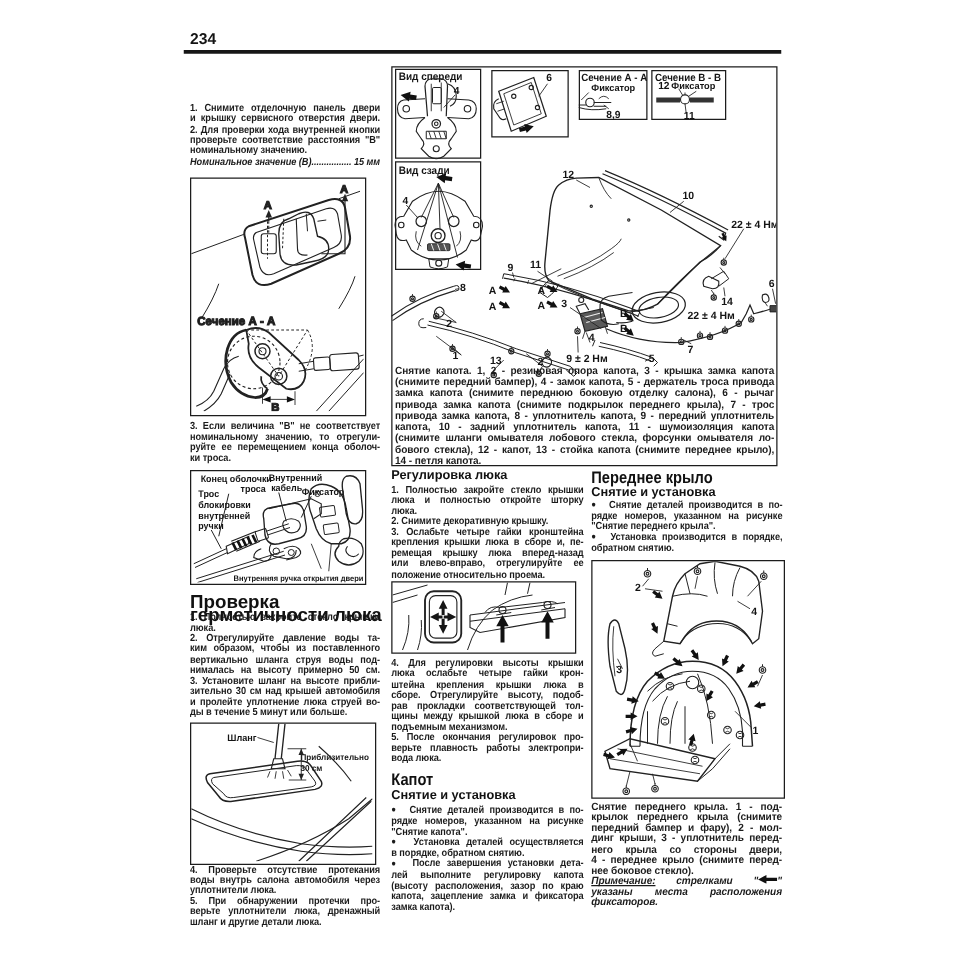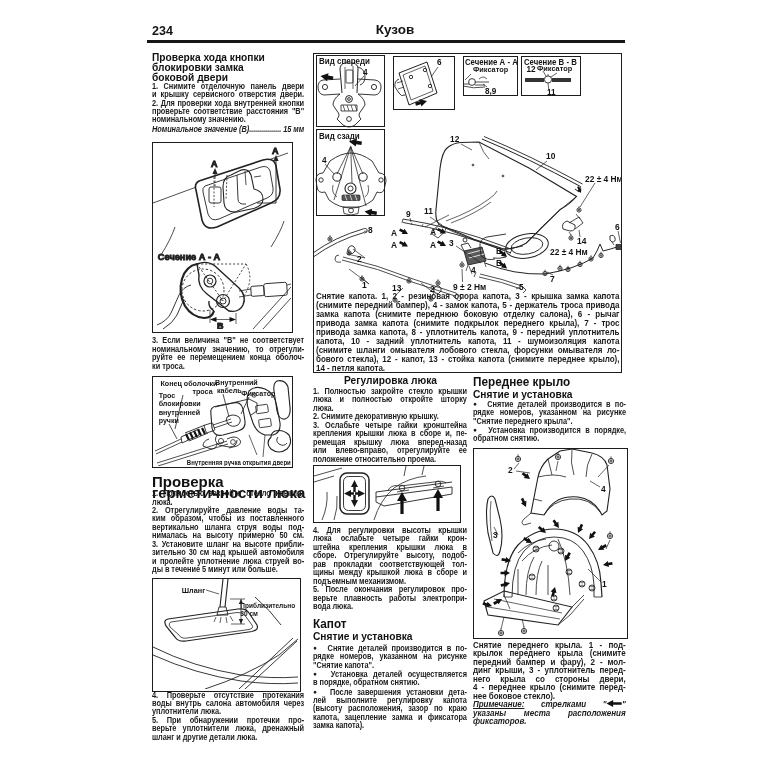--- a/index.html
+++ b/index.html
@@ -23,24 +23,22 @@
 </head>
 <body>
 <div id="page">
   <svg width="0" height="0" style="position:absolute;">
       <defs>
     <path id="fatarrow" d="M0,0 L-5.5,-3 L-5.5,-1.3 L-9.5,-1.3 L-9.5,1.3 L-5.5,1.3 L-5.5,3 Z" fill="#111" stroke="none"></path>
   </defs>
     </svg>
 
   <div class="abs" style="left:152px;top:23.5px;font-size:12.5px;font-weight:700;text-align:right;">234</div>
-  <div class="abs" style="left:156px;top:22px;width:478px;text-align:center;font-size:13.5px;font-weight:700;">Кузов</div>
   <div class="abs" style="left:147px;top:40.2px;width:478px;height:2.6px;background:#161616;"></div>
 
-  <div class="abs h2" style="left:152px;top:52.6px;width:152px;">Проверка хода кнопки<br>блокировки замка<br>боковой двери</div>
 
   <div class="abs body" style="left:152px;top:82.6px;width:169px;">
     <div class="l">1. Снимите отделочную панель двери</div>
     <div class="l">и крышку сервисного отверстия двери.</div>
     <div class="l">2. Для проверки хода внутренней кнопки</div>
     <div class="l">проверьте соответствие расстояния "В"</div>
     <div class="e">номинальному значению.</div>
   </div>
   <div class="abs body" style="left:152px;top:125.8px;width:169px;font-style:italic;">
     <div class="e">Номинальное значение (В)................ 15 мм</div>
@@ -441,21 +439,21 @@
     <div class="l">(снимите передний бампер), 4 - замок капота, 5 - держатель троса привода</div>
     <div class="l">замка капота (снимите переднюю боковую отделку салона), 6 - рычаг</div>
     <div class="l">привода замка капота (снимите подкрылок переднего крыла), 7 - трос</div>
     <div class="l">привода замка капота, 8 - уплотнитель капота, 9 - передний уплотнитель</div>
     <div class="l">капота, 10 - задний уплотнитель капота, 11 - шумоизоляция капота</div>
     <div class="l">(снимите шланги омывателя лобового стекла, форсунки омывателя ло-</div>
     <div class="l">бового стекла), 12 - капот, 13 - стойка капота (снимите переднее крыло),</div>
     <div class="e">14 - петля капота.</div>
   </div>
 
-  <div class="abs h2" style="left:313px;top:375.8px;width:155px;text-align:center;">Регулировка люка</div>
+  <div class="abs h2" style="left:313px;top:375.8px;width:155px;">Регулировка люка</div>
   <div class="abs body" style="left:313px;top:388px;width:171px;">
     <div class="l">1. Полностью закройте стекло крышки</div>
     <div class="l">люка и полностью откройте шторку</div>
     <div class="e">люка.</div>
     <div class="e">2. Снимите декоративную крышку.</div>
     <div class="l">3. Ослабьте четыре гайки кронштейна</div>
     <div class="l">крепления крышки люка в сборе и, пе-</div>
     <div class="l">ремещая крышку люка вперед-назад</div>
     <div class="l">или влево-вправо, отрегулируйте ее</div>
     <div class="e">положение относительно проема.</div>

